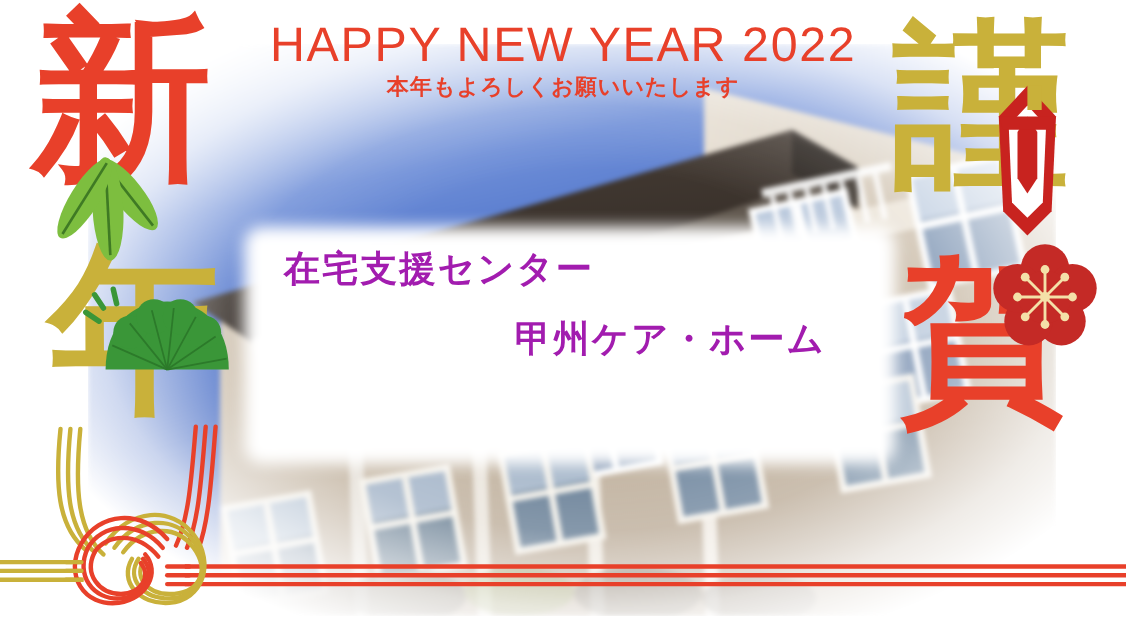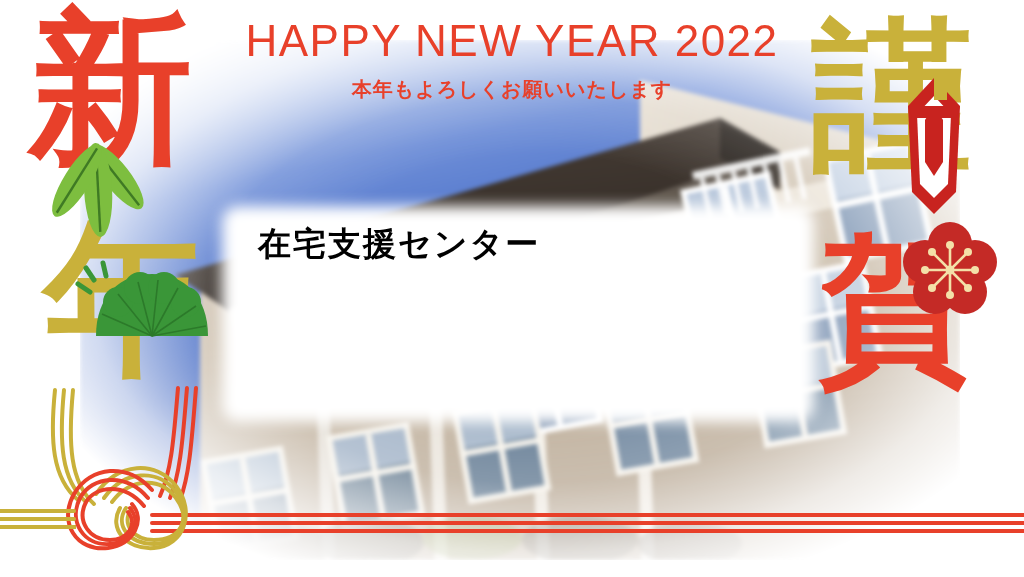--- a/index.html
+++ b/index.html
@@ -50,26 +50,26 @@
     position:absolute; left:0; top:16px; width:1024px;
     text-align:center; z-index:40;
   }
   .hdr-en {
     font-size:44px; line-height:50px;
     color:#E8402A; letter-spacing:1.5px;
     font-weight:400;
     text-align:center;
   }
   .hdr-jp {
-    font-size:20px; line-height:26px; margin-top:10px;
+    font-size:20px; line-height:26px; margin-top:0;
     color:#E8402A; font-weight:700; letter-spacing:1px;
   }
 
   
-  .plate-text { position:absolute; z-index:45; color:#000000; }
+  .plate-text { position:absolute; z-index:45; color:#a21caf; }
   .line-1 {
     left:258px; top:222px;
     font-size:33px; font-weight:700; letter-spacing:2px;
   }
   .line-2 {
     left:468px; top:286px;
     font-size:33px; font-weight:700; letter-spacing:2px;
   }
   .line-3 {
     left:330px; top:344px;
@@ -405,14 +405,15 @@
       </g>
     </g>
   </svg>
 
   <div class="hdr">
     <div class="hdr-en">HAPPY NEW YEAR 2022</div>
     <div class="hdr-jp">本年もよろしくお願いいたします</div>
   </div>
 
   <div class="plate-text line-1">在宅支援センター</div>
+  <div class="plate-text line-2">甲州ケア・ホーム</div>
 
 </div>
 
 </body></html>

